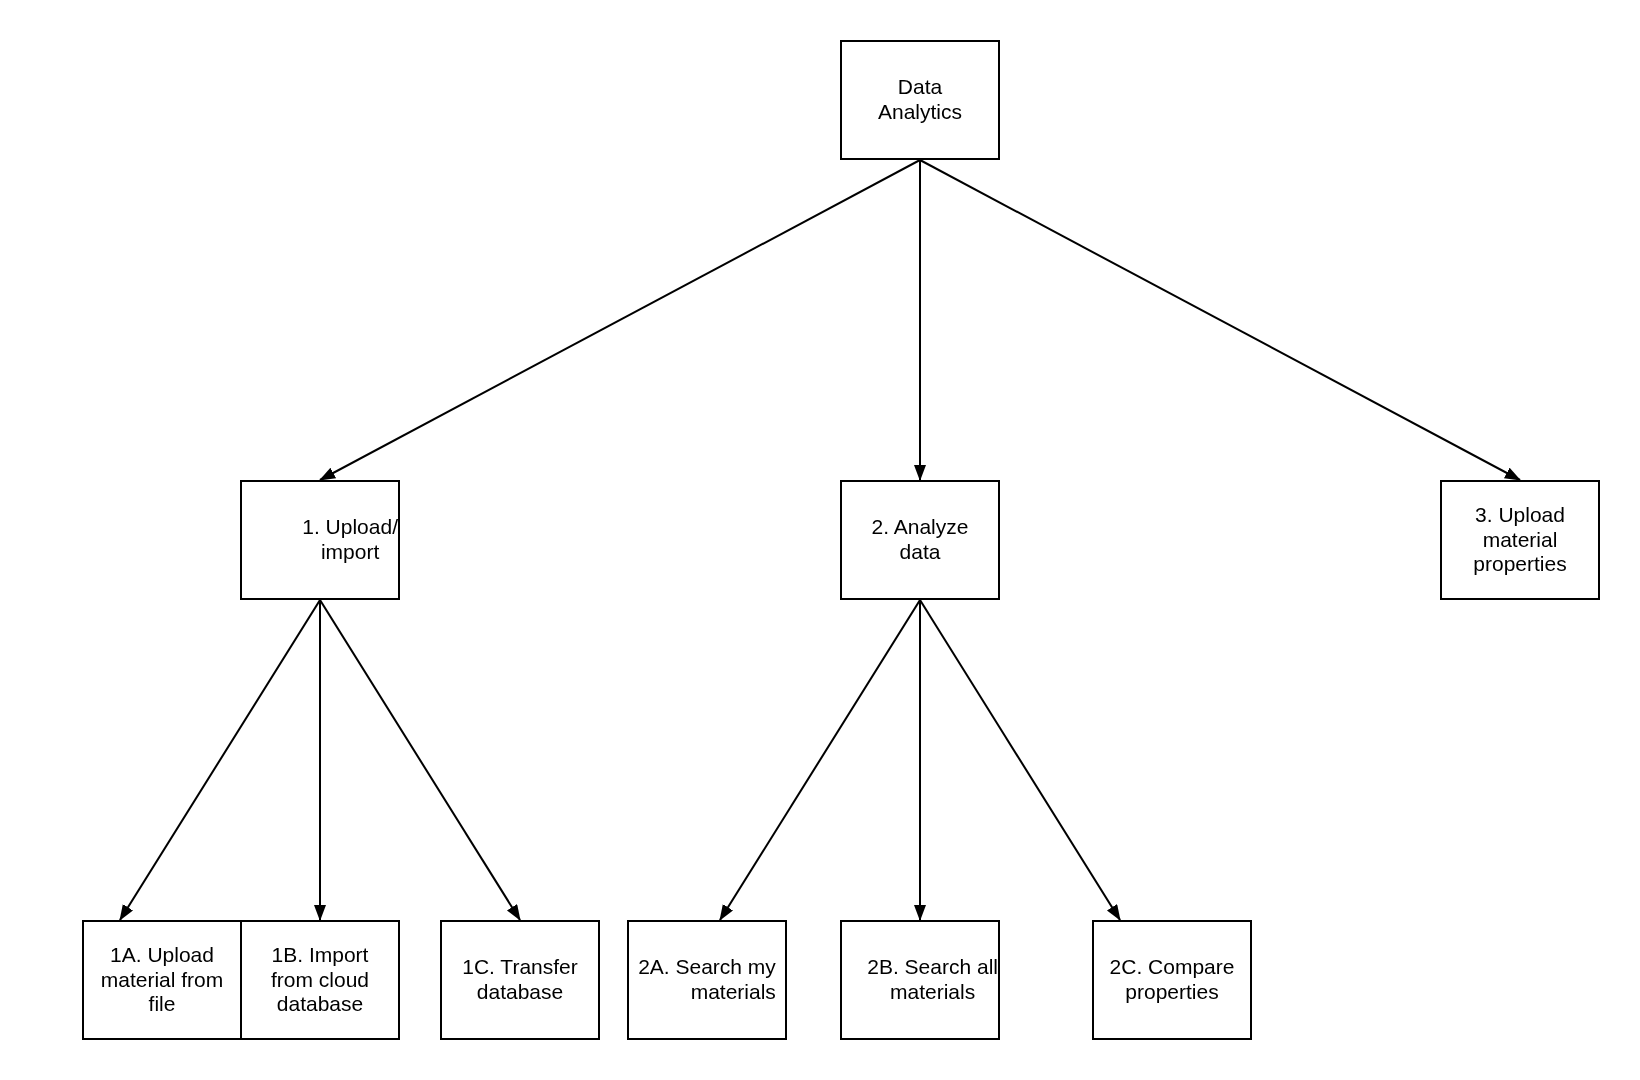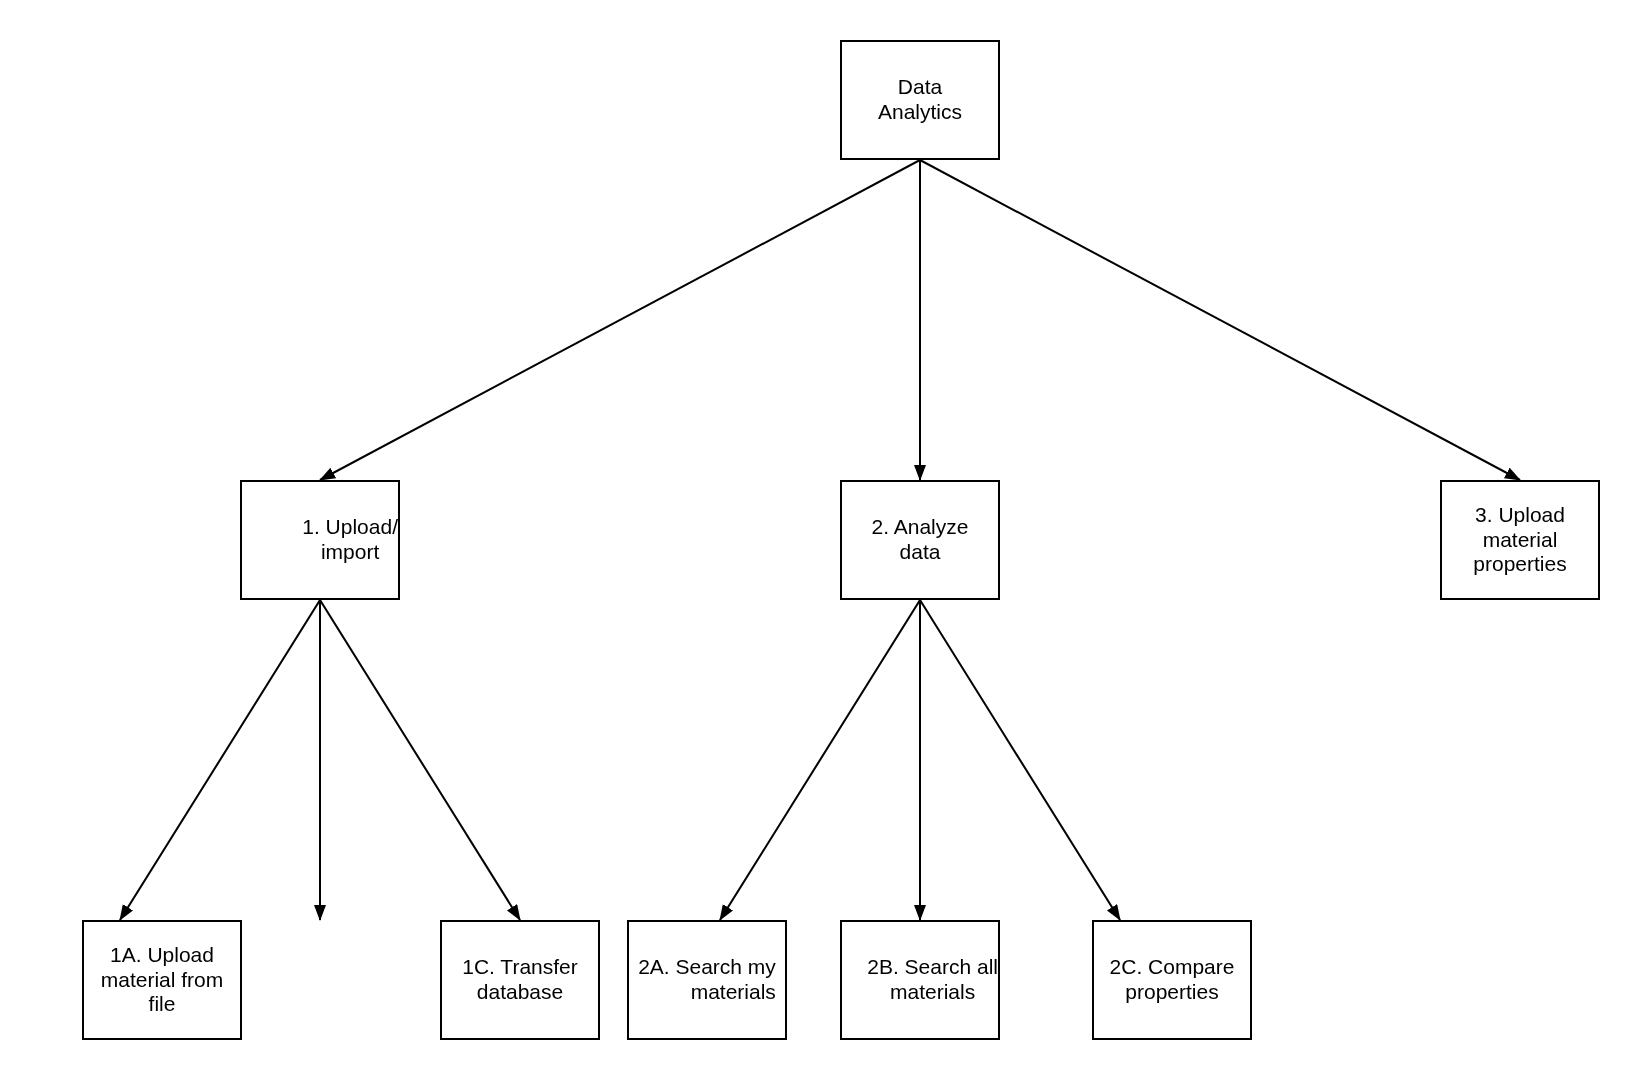--- a/index.html
+++ b/index.html
@@ -84,20 +84,25 @@
     <span class="label">3. Upload
 material
 properties</span>
   </div>
 
   <div class="node" style="left:40px; top:920px;margin-left:42px;">
     <span class="label">1A. Upload
 material from
 file</span>
   </div>
+  <div class="node" style="left:240px; top:920px;">
+    <span class="label">1B. Import
+from cloud
+database</span>
+  </div>
   <div class="node" style="left:440px; top:920px;">
     <span class="label">1C. Transfer
 database</span>
   </div>
   <div class="node" style="left:627px; top:920px;text-align:right;">
     <span class="label">2A. Search my
 materials</span>
   </div>
   <div class="node" style="left:840px; top:920px;justify-content:flex-end;">
     <span class="label">2B. Search all

